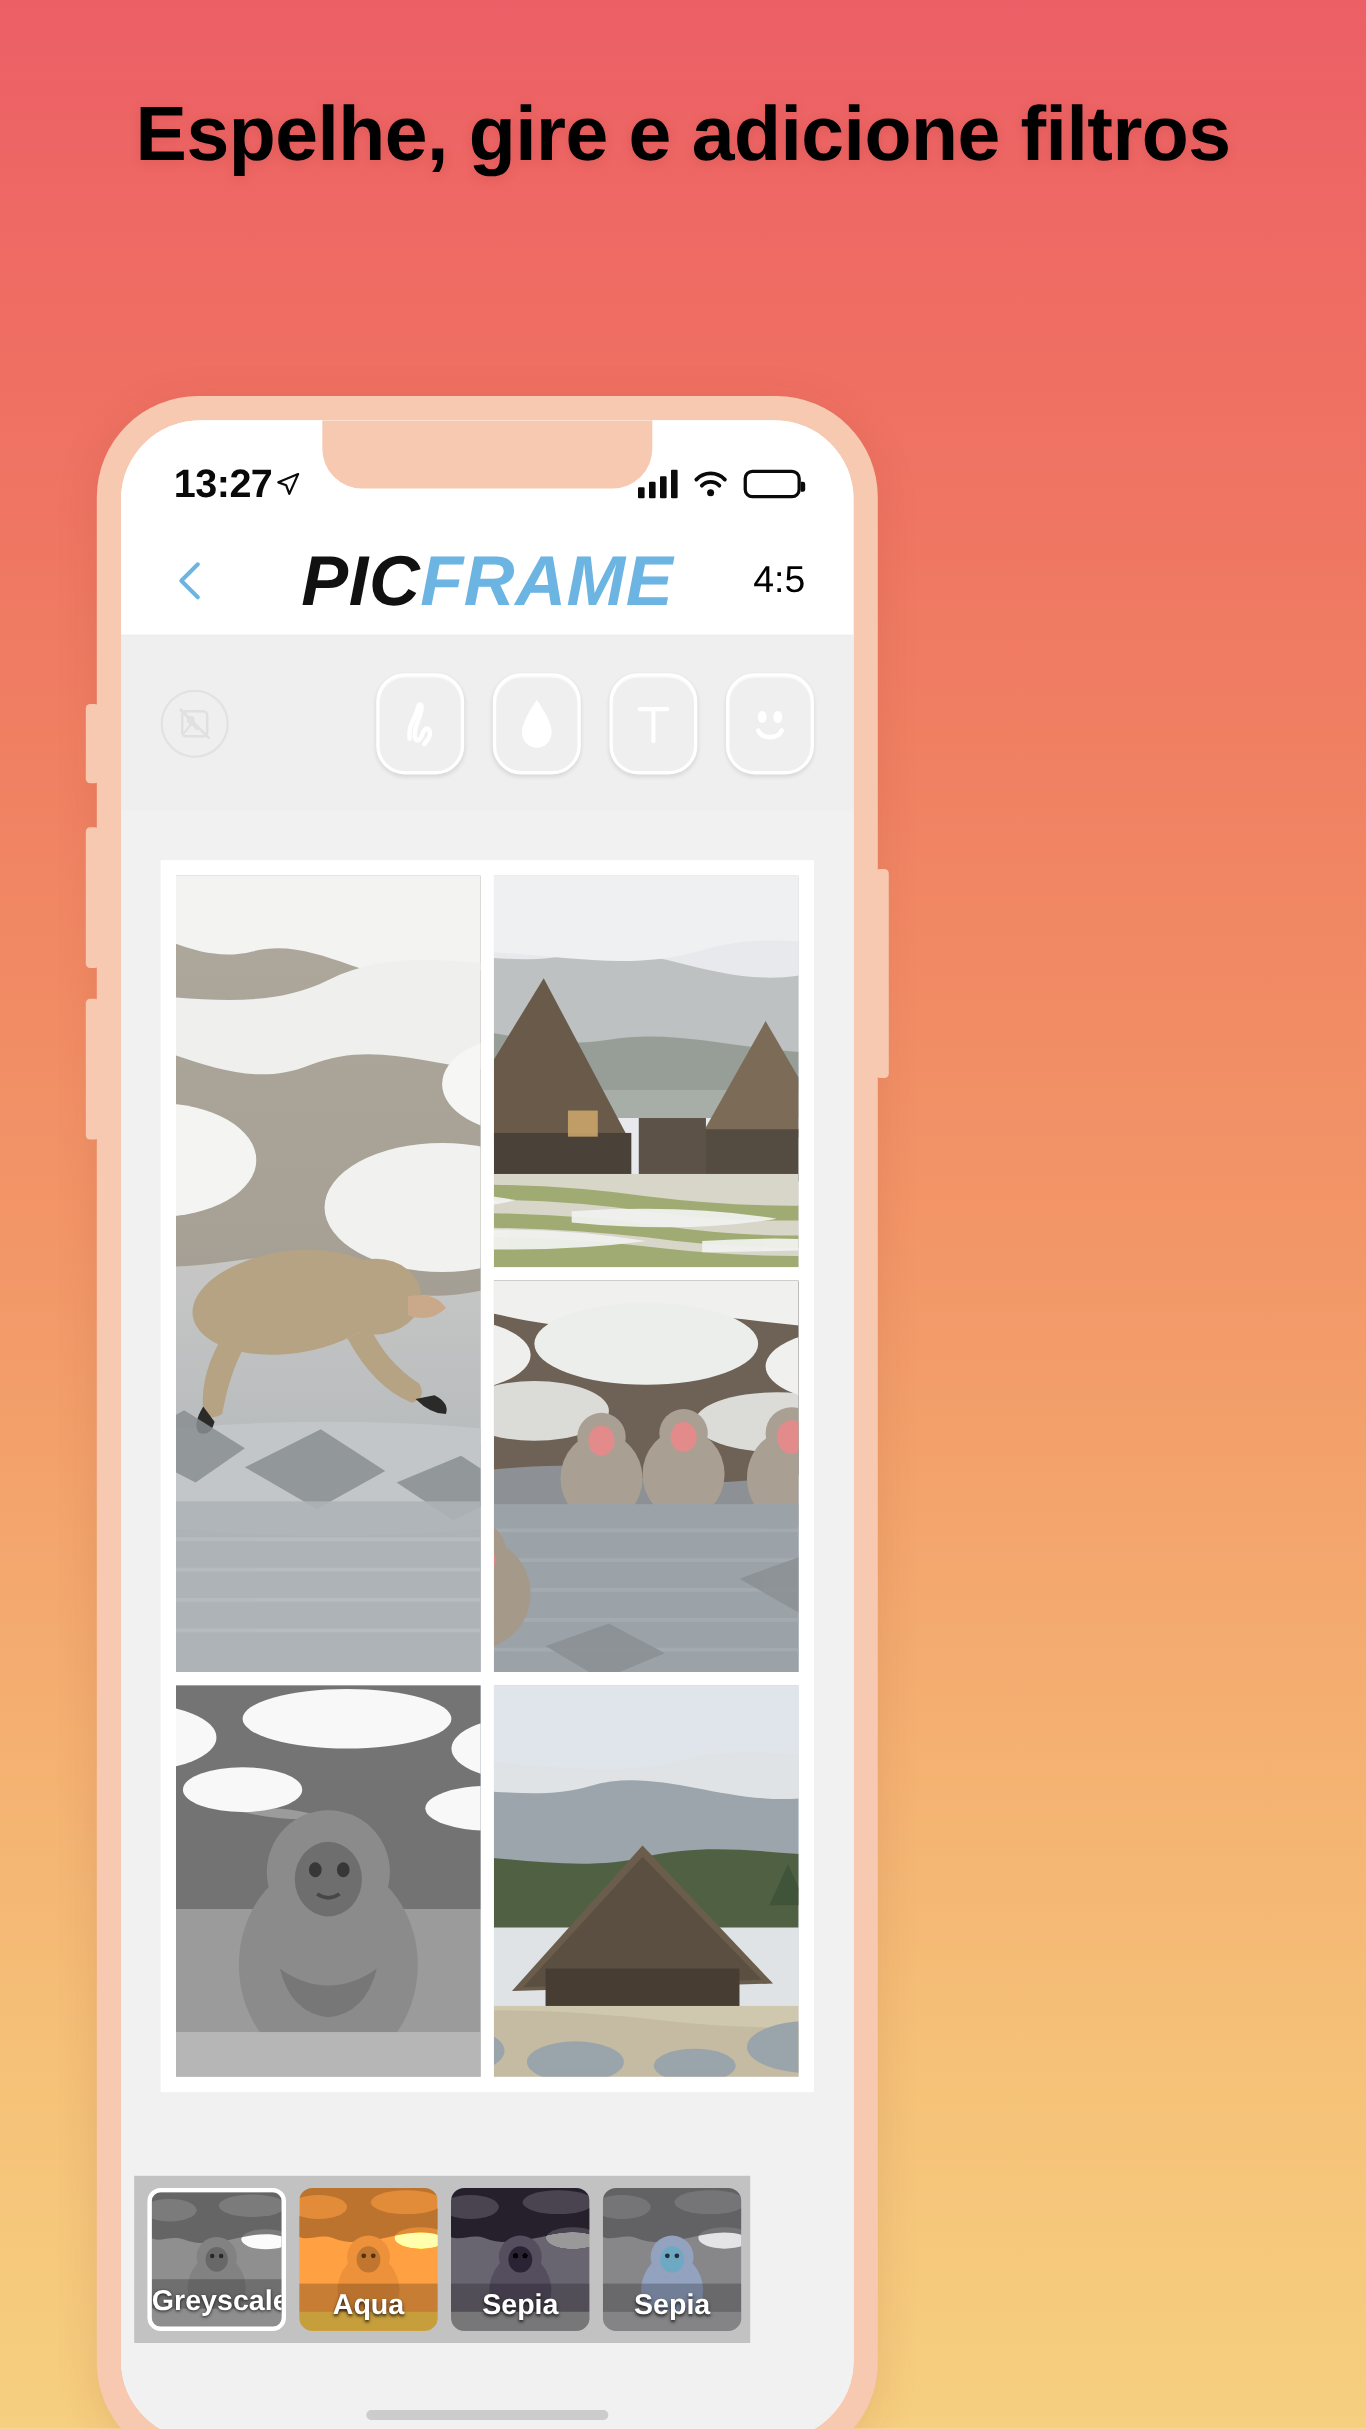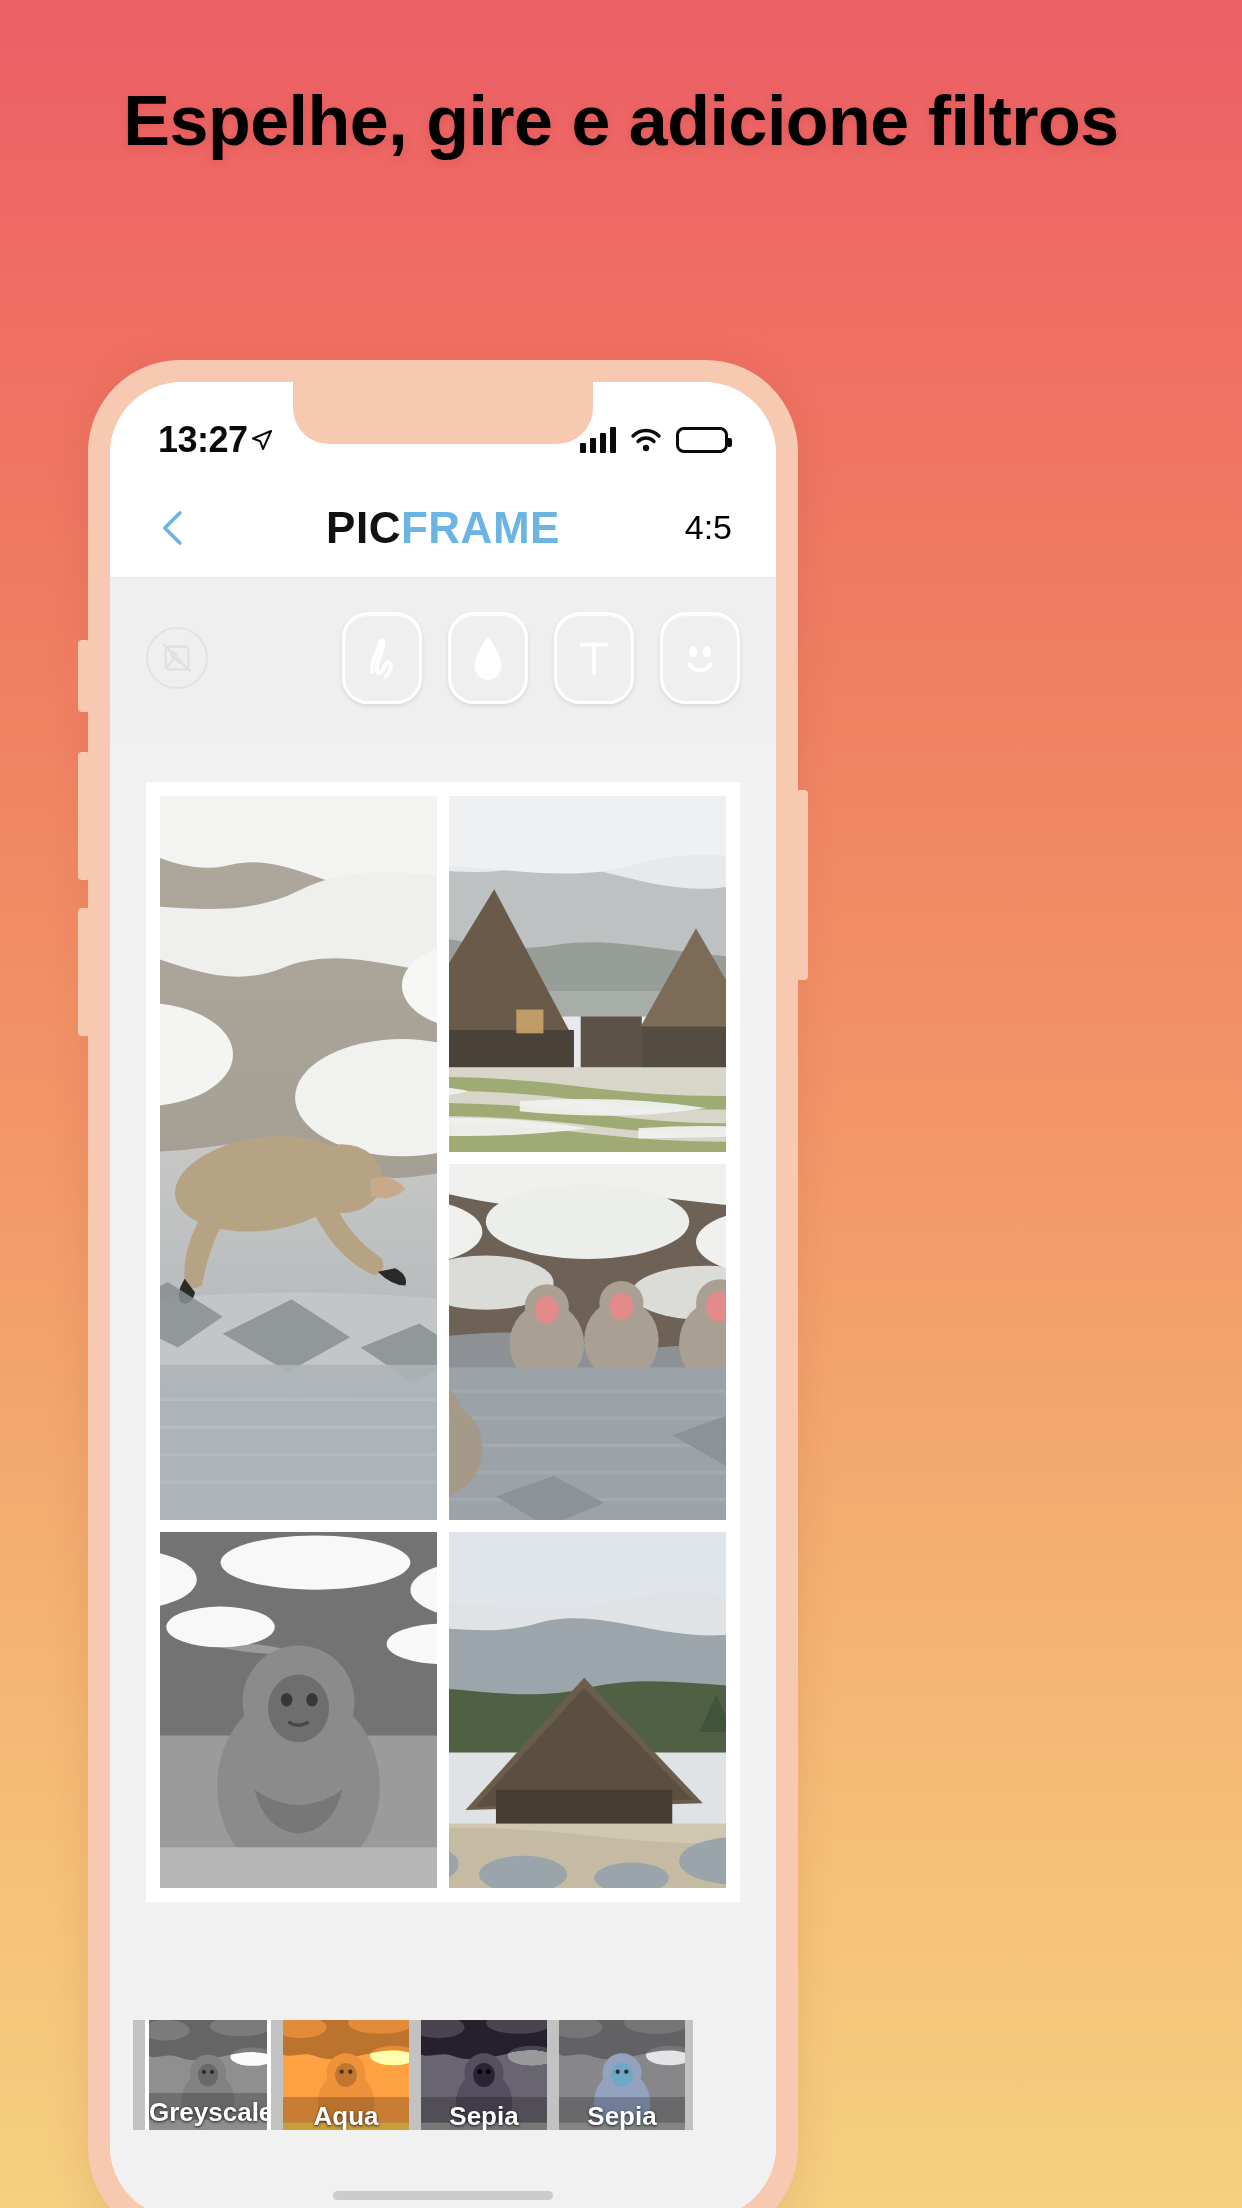--- a/index.html
+++ b/index.html
@@ -111,22 +111,23 @@
     background: #ffffff;
     display: flex; align-items: center;
     padding: 0 44px;
     position: relative;
     border-bottom: 1px solid #e9e9e9;
   }
   .nav-back { width: 40px; height: 40px; cursor: pointer; }
   .nav-title {
     position: absolute; left: 0; width: 100%;
     text-align: center;
-    font-size: 44px; font-weight: bold;
+    font-size: 64px; font-weight: bold;
     letter-spacing: 0.5px;
+    font-style: italic;
   }
   .nav-title .pic { color: #111111; }
   .nav-title .frame { color: #6cb4e2; }
   .nav-ratio {
     margin-left: auto;
     font-size: 34px;
     color: #000000;
     font-weight: normal;
   }
 
@@ -176,27 +177,26 @@
     gap: 12px;
   }
   .cell { overflow: hidden; position: relative; background: #cfd3d6; }
   .cell.tall { grid-row: span 2; }
   .cell svg { width: 100%; height: 100%; display: block; }
 
   
   .filter-strip {
     position: absolute;
     left: 12px; bottom: 88px;
-    width: 560px; height: 110px;
+    width: 560px; height: 152px;
     background: rgba(190,190,190,0.92);
     display: flex; align-items: center;
     padding: 10px 12px;
     gap: 12px;
     overflow: hidden;
-    margin-left: 11px;
   }
   .filter-item {
     position: relative;
     width: 126px; height: 130px;
     border-radius: 12px;
     overflow: hidden;
     flex: 0 0 auto;
     cursor: pointer;
   }
   .filter-item.selected { border: 4px solid #ffffff; }

